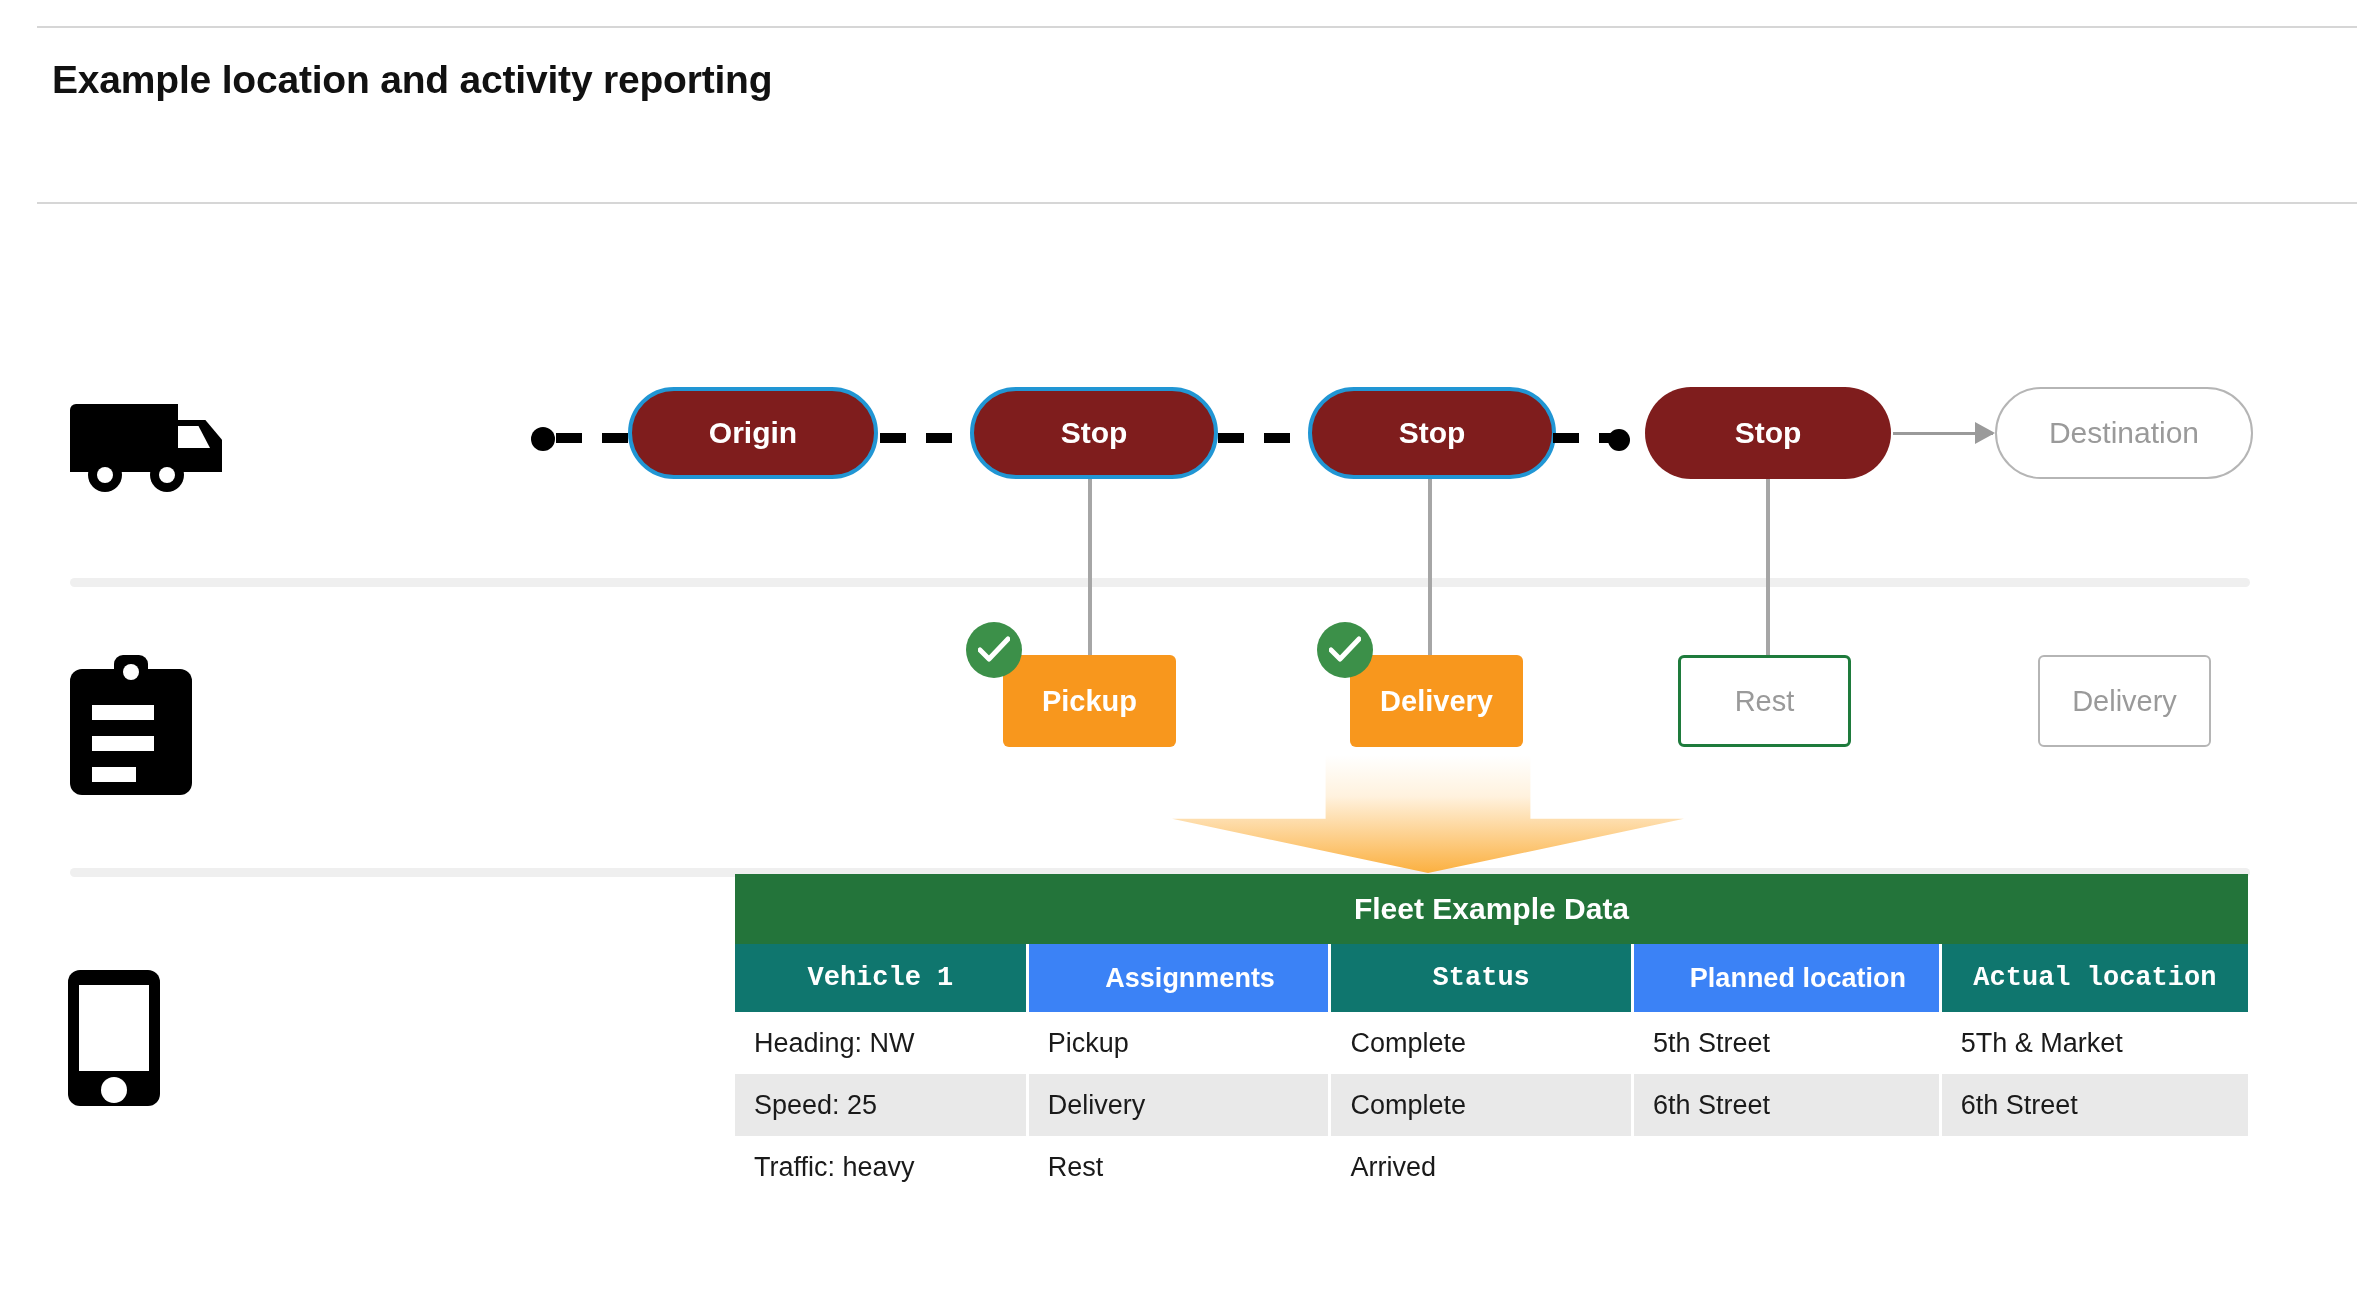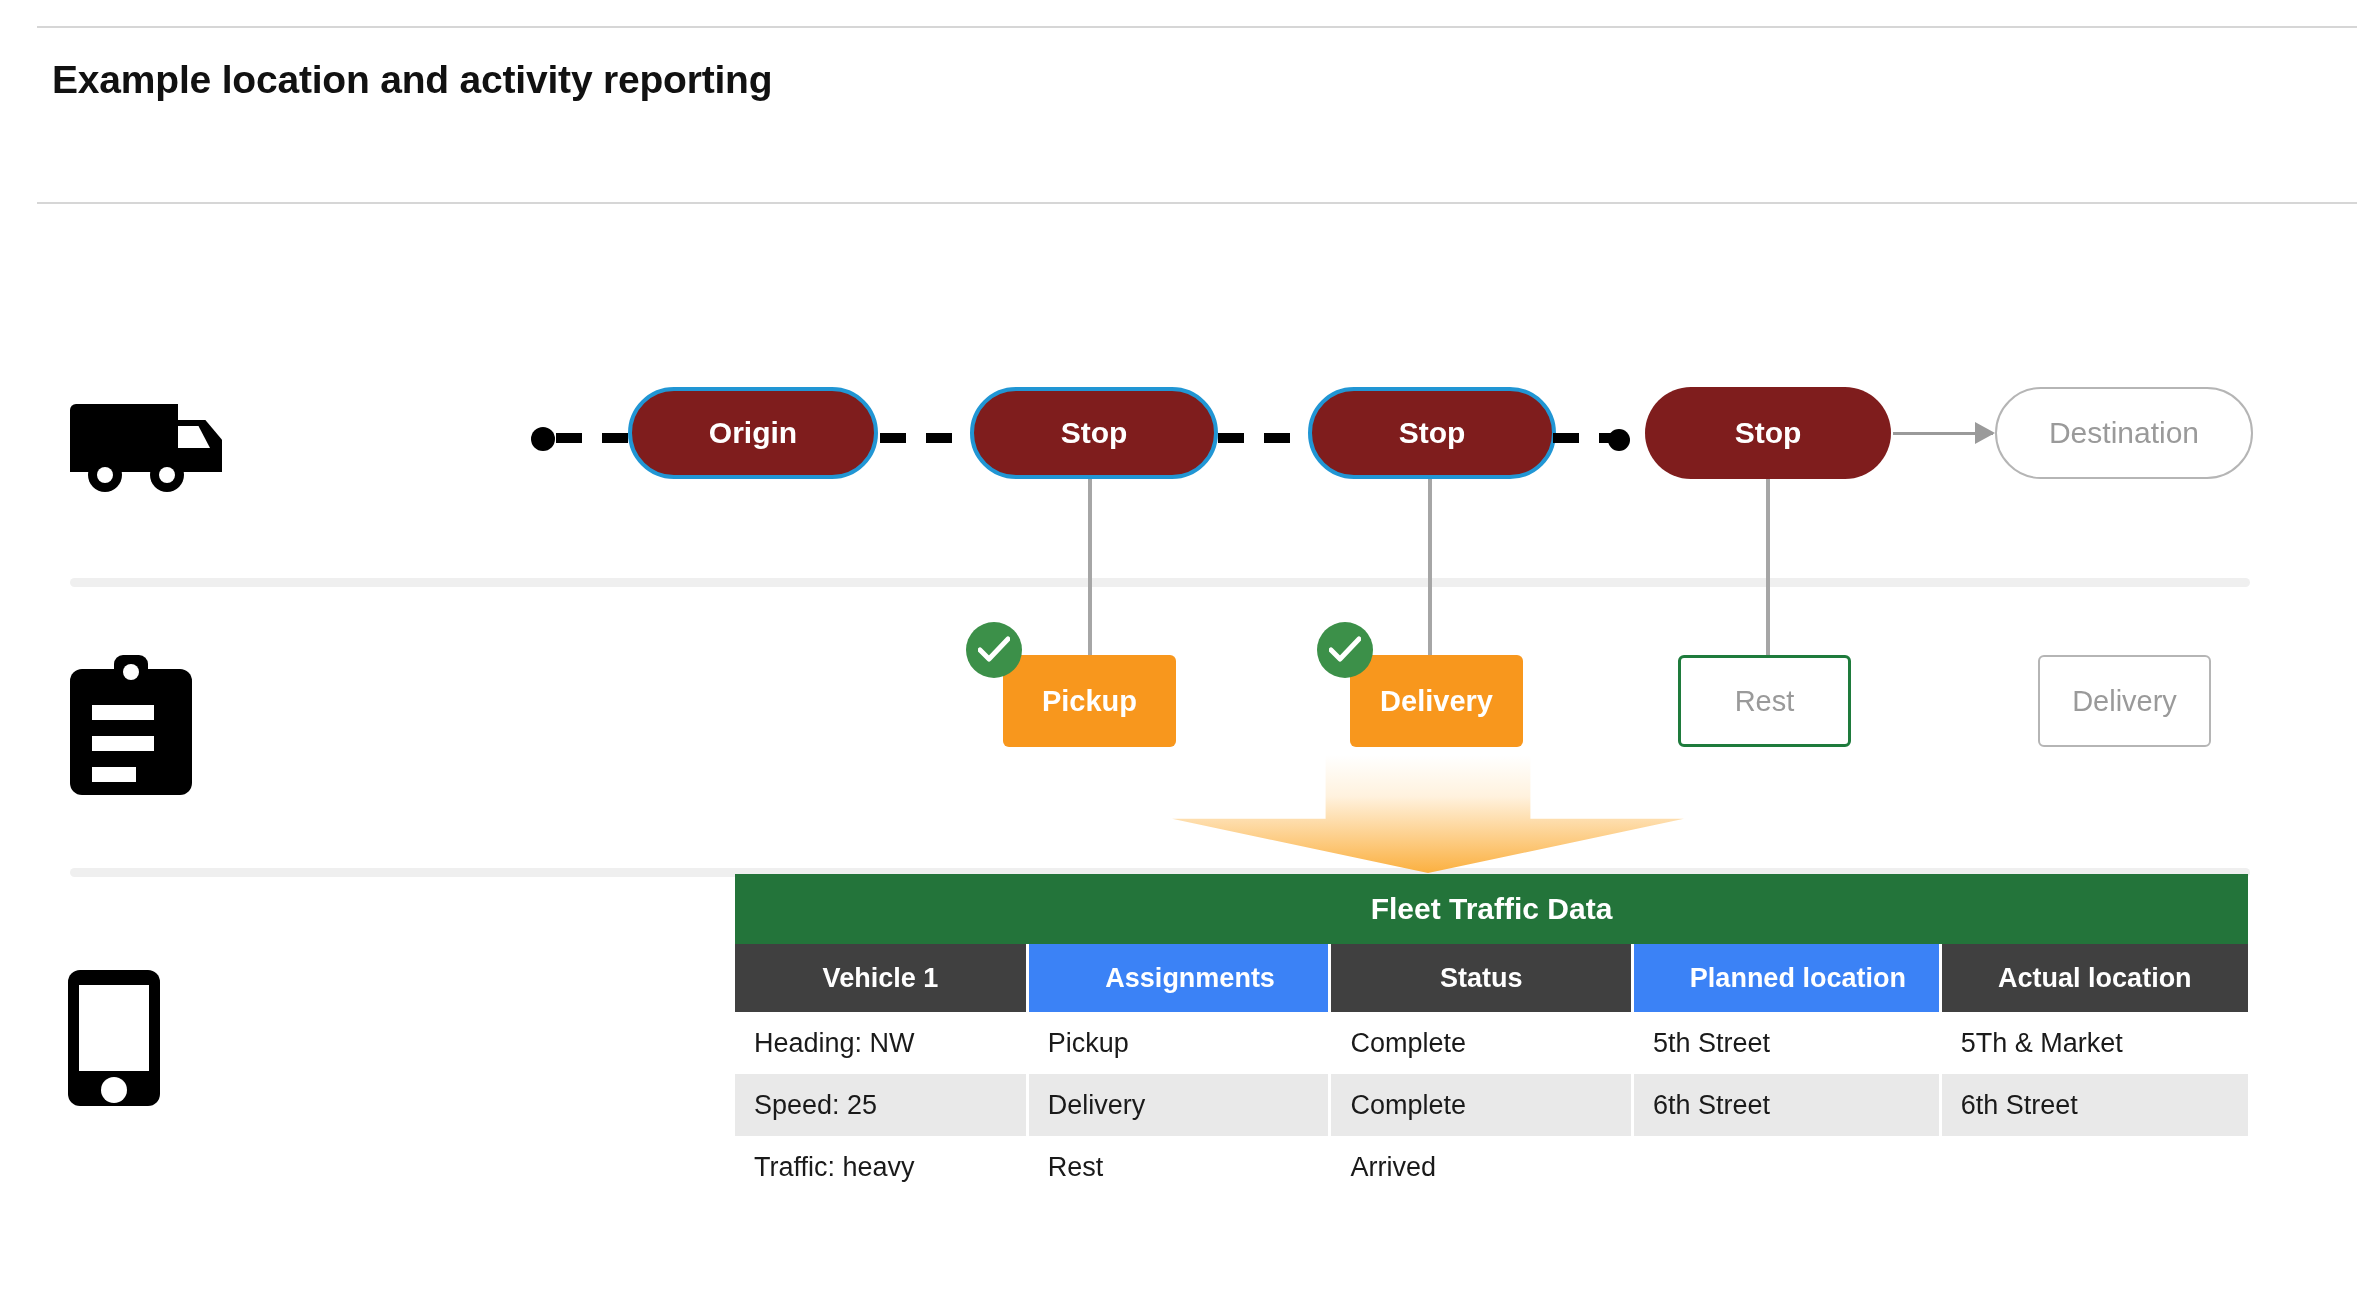--- a/index.html
+++ b/index.html
@@ -269,21 +269,21 @@
   .fleet-table th {
     height: 66px;
     color: #ffffff;
     font-size: 27px;
     font-weight: 700;
     text-align: center;
     border: none;
     border-left: 3px solid #ffffff;
   }
   .fleet-table th:first-child { border-left: none; }
-  .fleet-table th.dark  { background: #404040; }
+  .fleet-table th.dark  { background: #0f766e; font-family: Liberation Mono, monospace; }
   .fleet-table th.light { background: #3b82f6; padding-left: 24px; }
   .fleet-table td {
     height: 60px;
     font-size: 27px;
     color: #1a1a1a;
     padding-left: 19px;
     border-left: 3px solid #ffffff;
     vertical-align: middle;
   }
   .fleet-table td:first-child { border-left: none; }
@@ -359,21 +359,21 @@
   </svg>
 </div>
 <div class="act-card filled a2">Delivery</div>
 
 <div class="act-card outline-green a3">Rest</div>
 <div class="act-card outline-gray a4">Delivery</div>
 
 <div class="big-arrow"></div>
 
 <div class="fleet-table">
-  <div class="fleet-title">Fleet Traffic Data</div>
+  <div class="fleet-title">Fleet Example Data</div>
   <table>
     <colgroup>
       <col class="c0">
         <col class="c1">
         <col class="c2">
         <col class="c3">
         <col class="c4">
     </colgroup>
     <thead>
       <tr>

